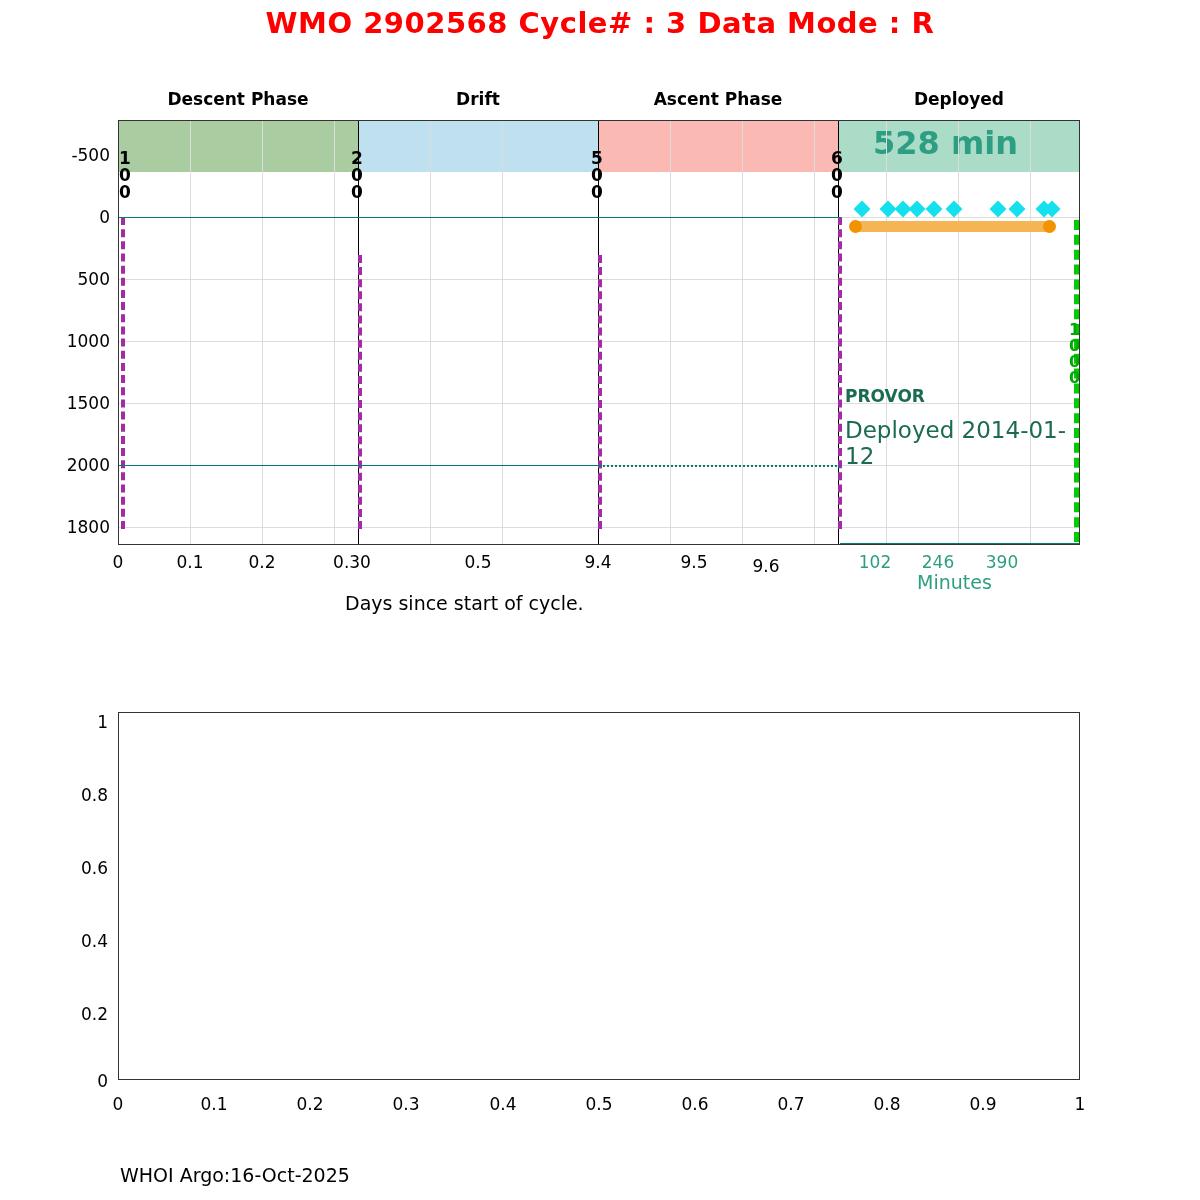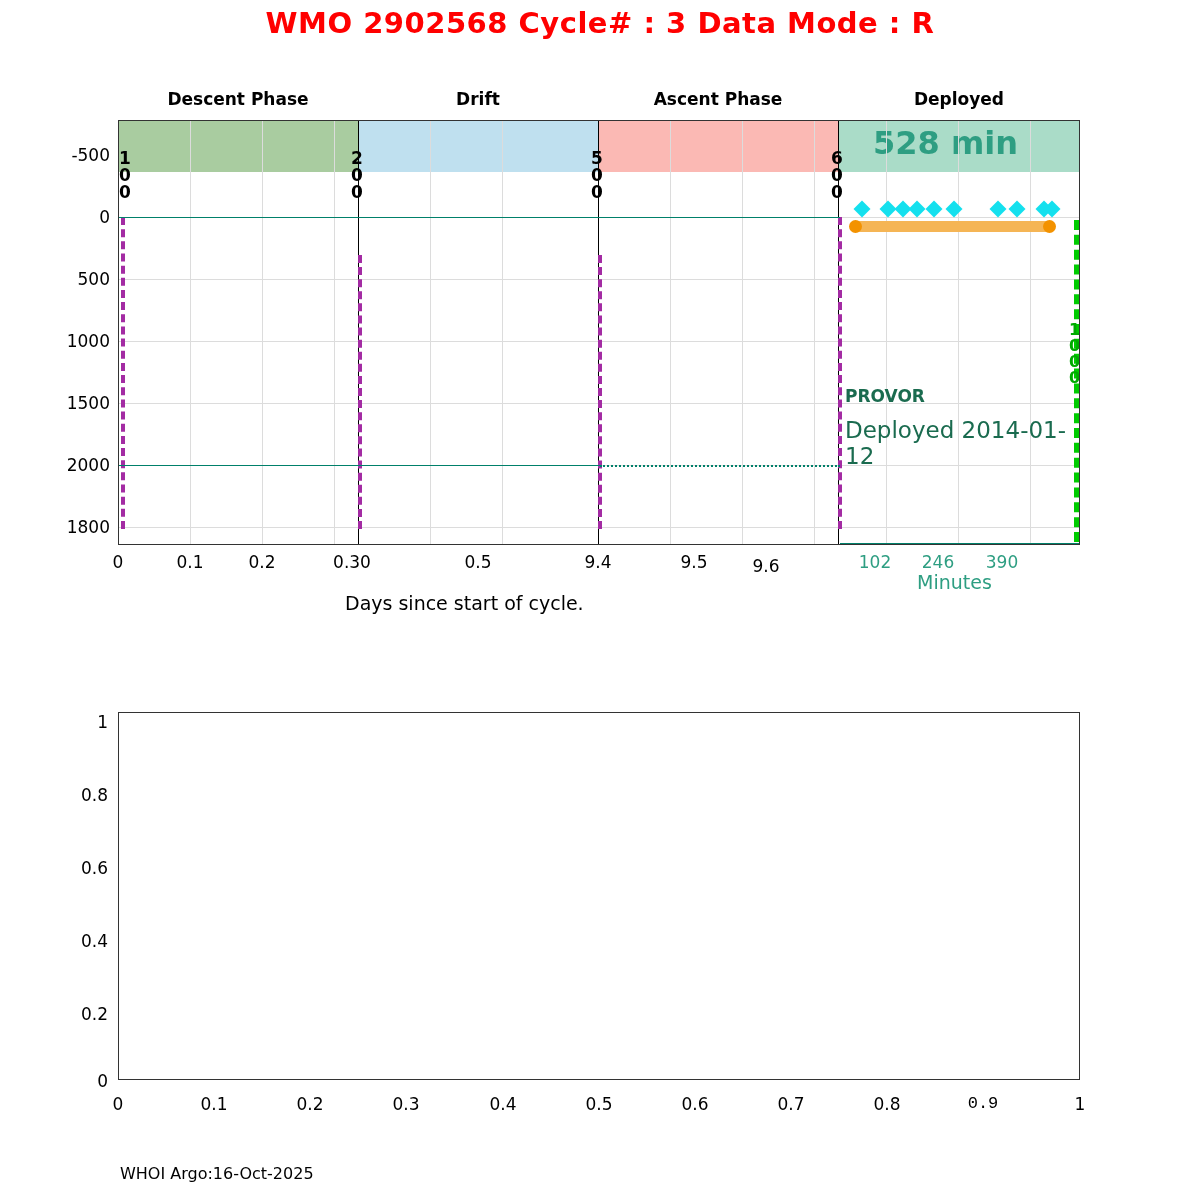--- a/index.html
+++ b/index.html
@@ -258,21 +258,21 @@
     position: absolute;
     font-size: 17px;
     color: #000;
     text-align: center;
     width: 40px;
   }
   .footer {
     position: absolute;
     left: 120px;
     top: 1164px;
-    font-size: 16px;
+    font-size: 19px;
     color: #000;
   }
 </style>
 </head>
 <body>
 
 <div class="title">WMO 2902568   Cycle# : 3   Data Mode : R</div>
 
 <div id="topPanel">
 
@@ -390,16 +390,16 @@
 
 <div class="b-xtick" style="left:98px; top:1094px;">0</div>
 <div class="b-xtick" style="left:194px; top:1094px;">0.1</div>
 <div class="b-xtick" style="left:290px; top:1094px;">0.2</div>
 <div class="b-xtick" style="left:386px; top:1094px;">0.3</div>
 <div class="b-xtick" style="left:483px; top:1094px;">0.4</div>
 <div class="b-xtick" style="left:579px; top:1094px;">0.5</div>
 <div class="b-xtick" style="left:675px; top:1094px;">0.6</div>
 <div class="b-xtick" style="left:771px; top:1094px;">0.7</div>
 <div class="b-xtick" style="left:867px; top:1094px;">0.8</div>
-<div class="b-xtick" style="left:963px; top:1094px;font-family:Liberation Mono, monospace;">0.9</div>
+<div class="b-xtick" style="left:963px; top:1094px;">0.9</div>
 <div class="b-xtick" style="left:1060px; top:1094px;">1</div>
 
 <div class="footer">WHOI Argo:16-Oct-2025</div>
 
 </body></html>

